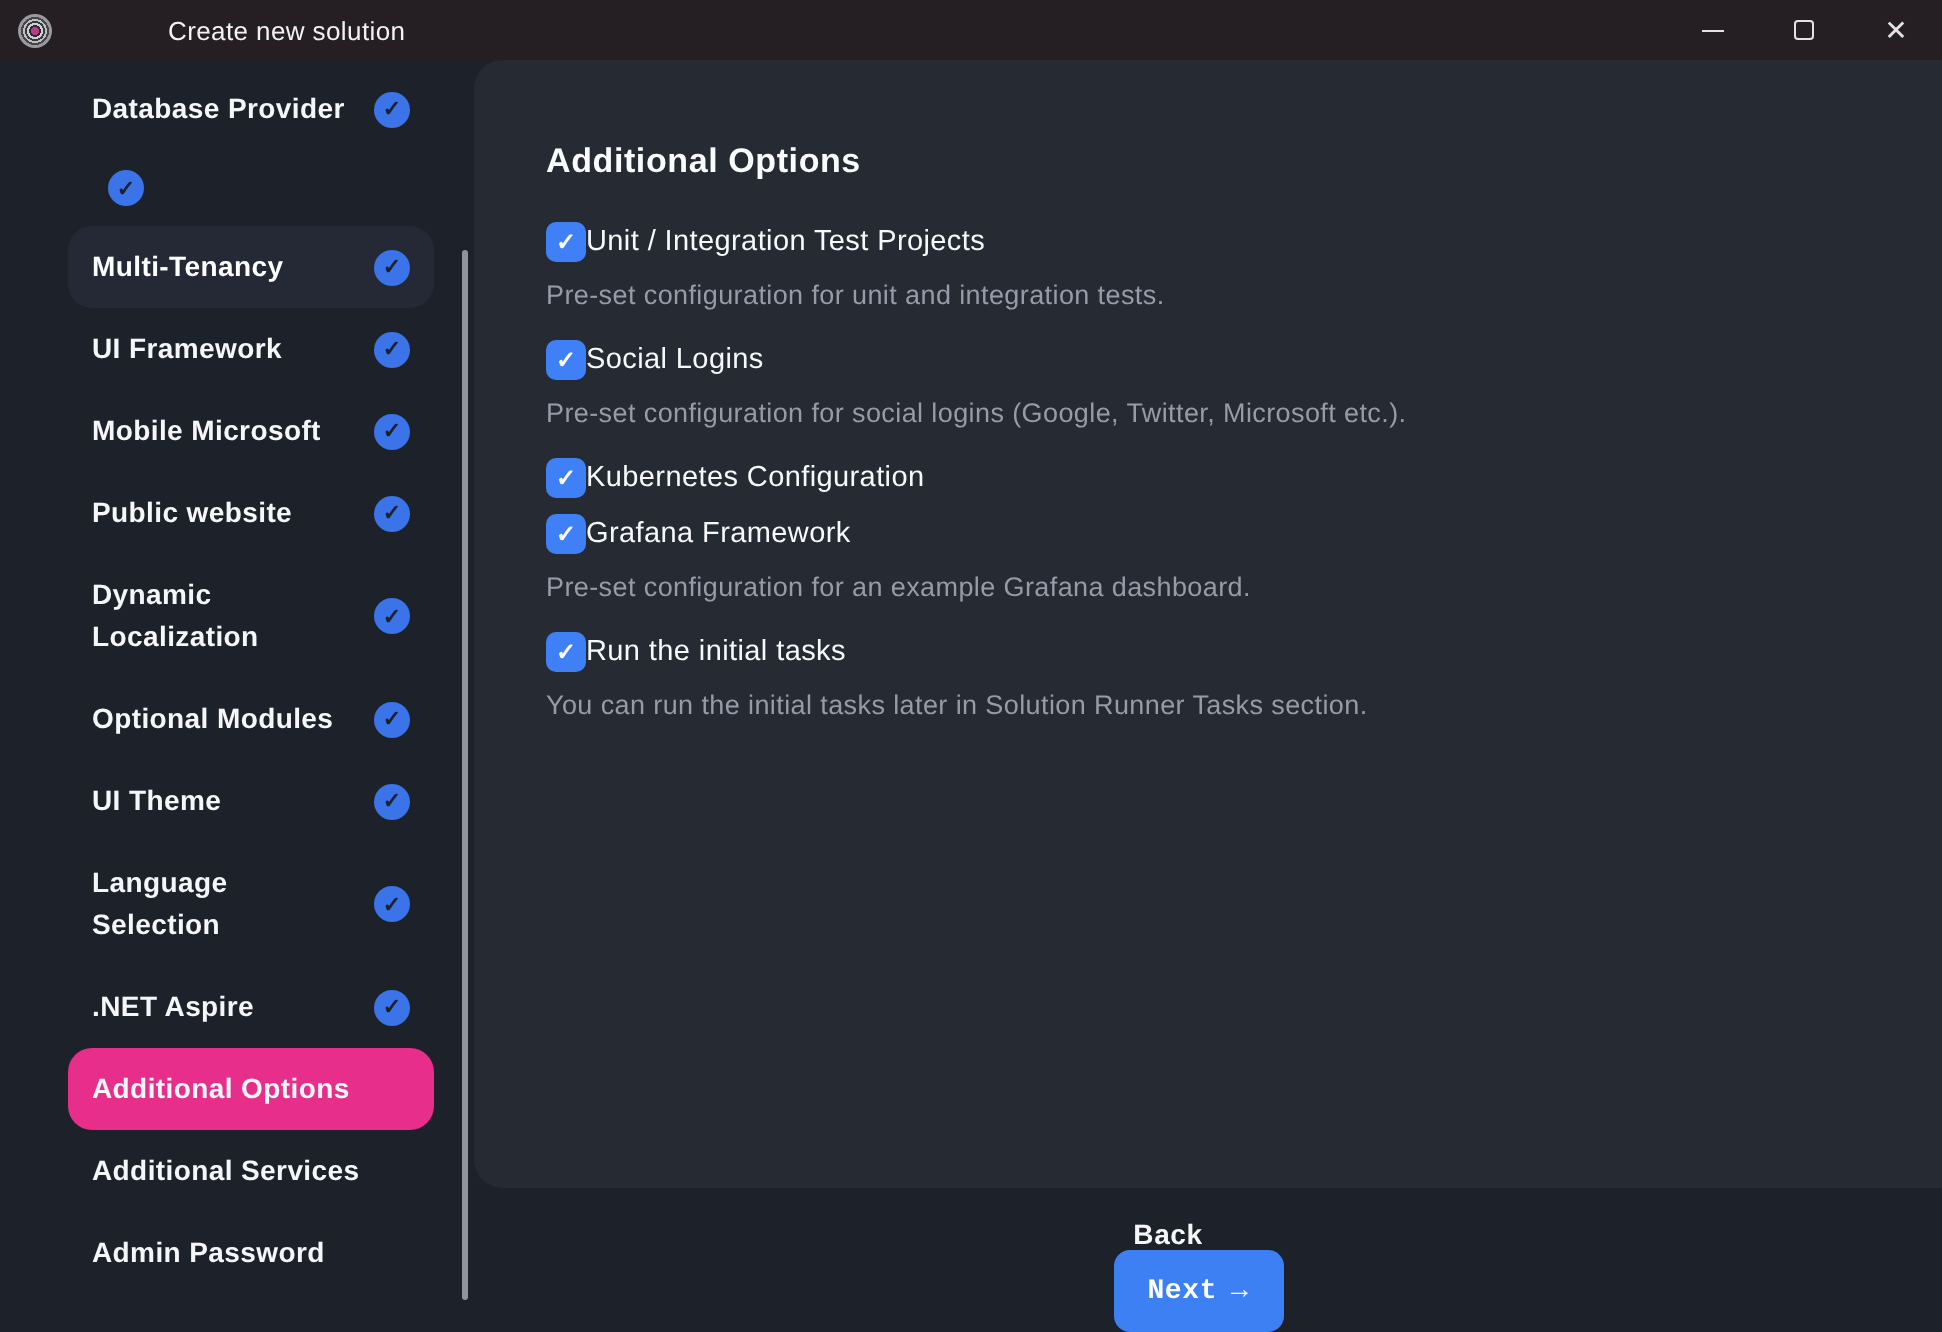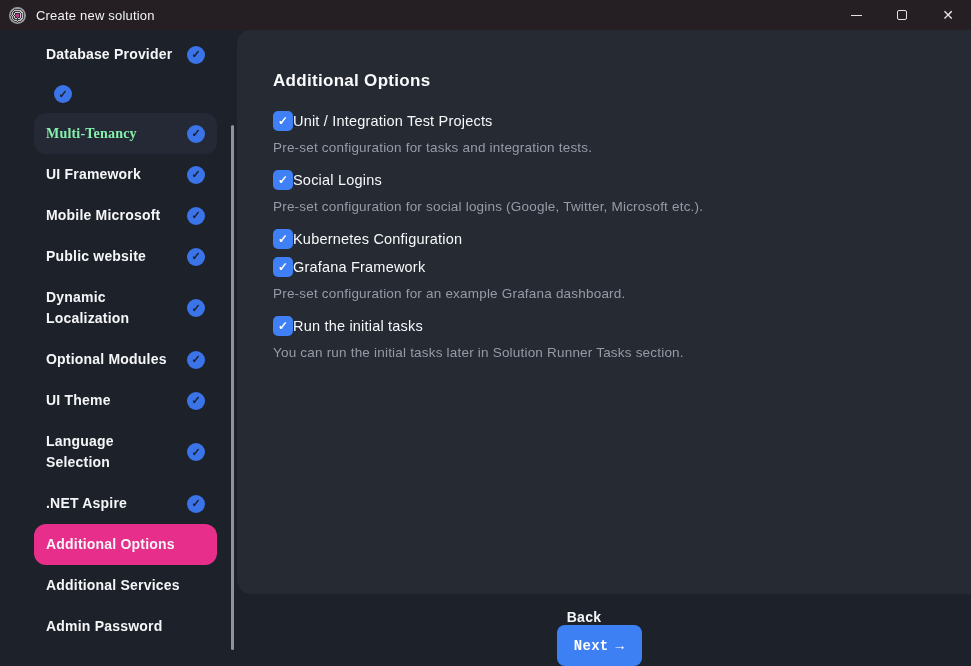--- a/index.html
+++ b/index.html
@@ -11,20 +11,21 @@
     overflow: hidden;
     position: relative;
   }
 
   
   .titlebar {
     position: absolute; top: 0; left: 0; right: 0; height: 30px;
     background: #251f24;
     display: flex; align-items: center;
     padding-left: 9px;
+    gap: 48px;
   }
   .app-icon {
     width: 17px; height: 17px; border-radius: 50%;
     background: radial-gradient(circle at 50% 50%,
       #b93a88 0 2px, #2c2c30 2px 3px, #cfcfd2 3px 4px,
       #3a3a3e 4px 5px, #bfbfc3 5px 6px, #45454a 6px 7px, #9a9a9e 7px 9px);
     flex: 0 0 auto;
   }
   .titlebar-text { font-size: 13px; margin-left: 10px; color: #f2f2f3; letter-spacing: .2px; }
   .win-controls { margin-left: auto; display: flex; height: 100%; }
@@ -50,21 +51,21 @@
     border-radius: 12px;
     display: flex; align-items: center; justify-content: space-between;
     cursor: pointer;
   }
   .side-label {
     font-size: 14px; font-weight: 700; letter-spacing: .2px;
     line-height: 21px; color: #f5f6f8;
     max-width: 148px;
   }
   .side-item.hovered { background: #242935; }
-  .side-item.hovered .side-label { color: #86efac; font-family: Liberation Serif, serif; }
+  .side-item.hovered .side-label { color: #ffffff; }
   .side-item.active { background: #e72e8a; }
   .check-circle {
     flex: 0 0 auto;
     width: 18px; height: 18px; border-radius: 50%;
     background: #3a74e8; color: #1d212a;
     font-size: 11px; font-weight: 700;
     display: flex; align-items: center; justify-content: center;
     margin-left: 8px;
   }
   .side-scrollbar {
@@ -206,21 +207,21 @@
 <div class="side-scrollbar"></div>
 
 <div class="panel">
   <div class="panel-heading">Additional Options</div>
   <div id="options-list">
       <div>
         <div class="opt-row">
           <span class="checkbox">✓</span>
           <span class="opt-label">Unit / Integration Test Projects</span>
         </div>
-        <div class="opt-desc">Pre-set configuration for tasks and integration tests.</div>
+        <div class="opt-desc">Pre-set configuration for unit and integration tests.</div>
       </div>
       <div>
         <div class="opt-row">
           <span class="checkbox">✓</span>
           <span class="opt-label">Social Logins</span>
         </div>
         <div class="opt-desc">Pre-set configuration for social logins (Google, Twitter, Microsoft etc.).</div>
       </div>
       <div>
         <div class="opt-row">

